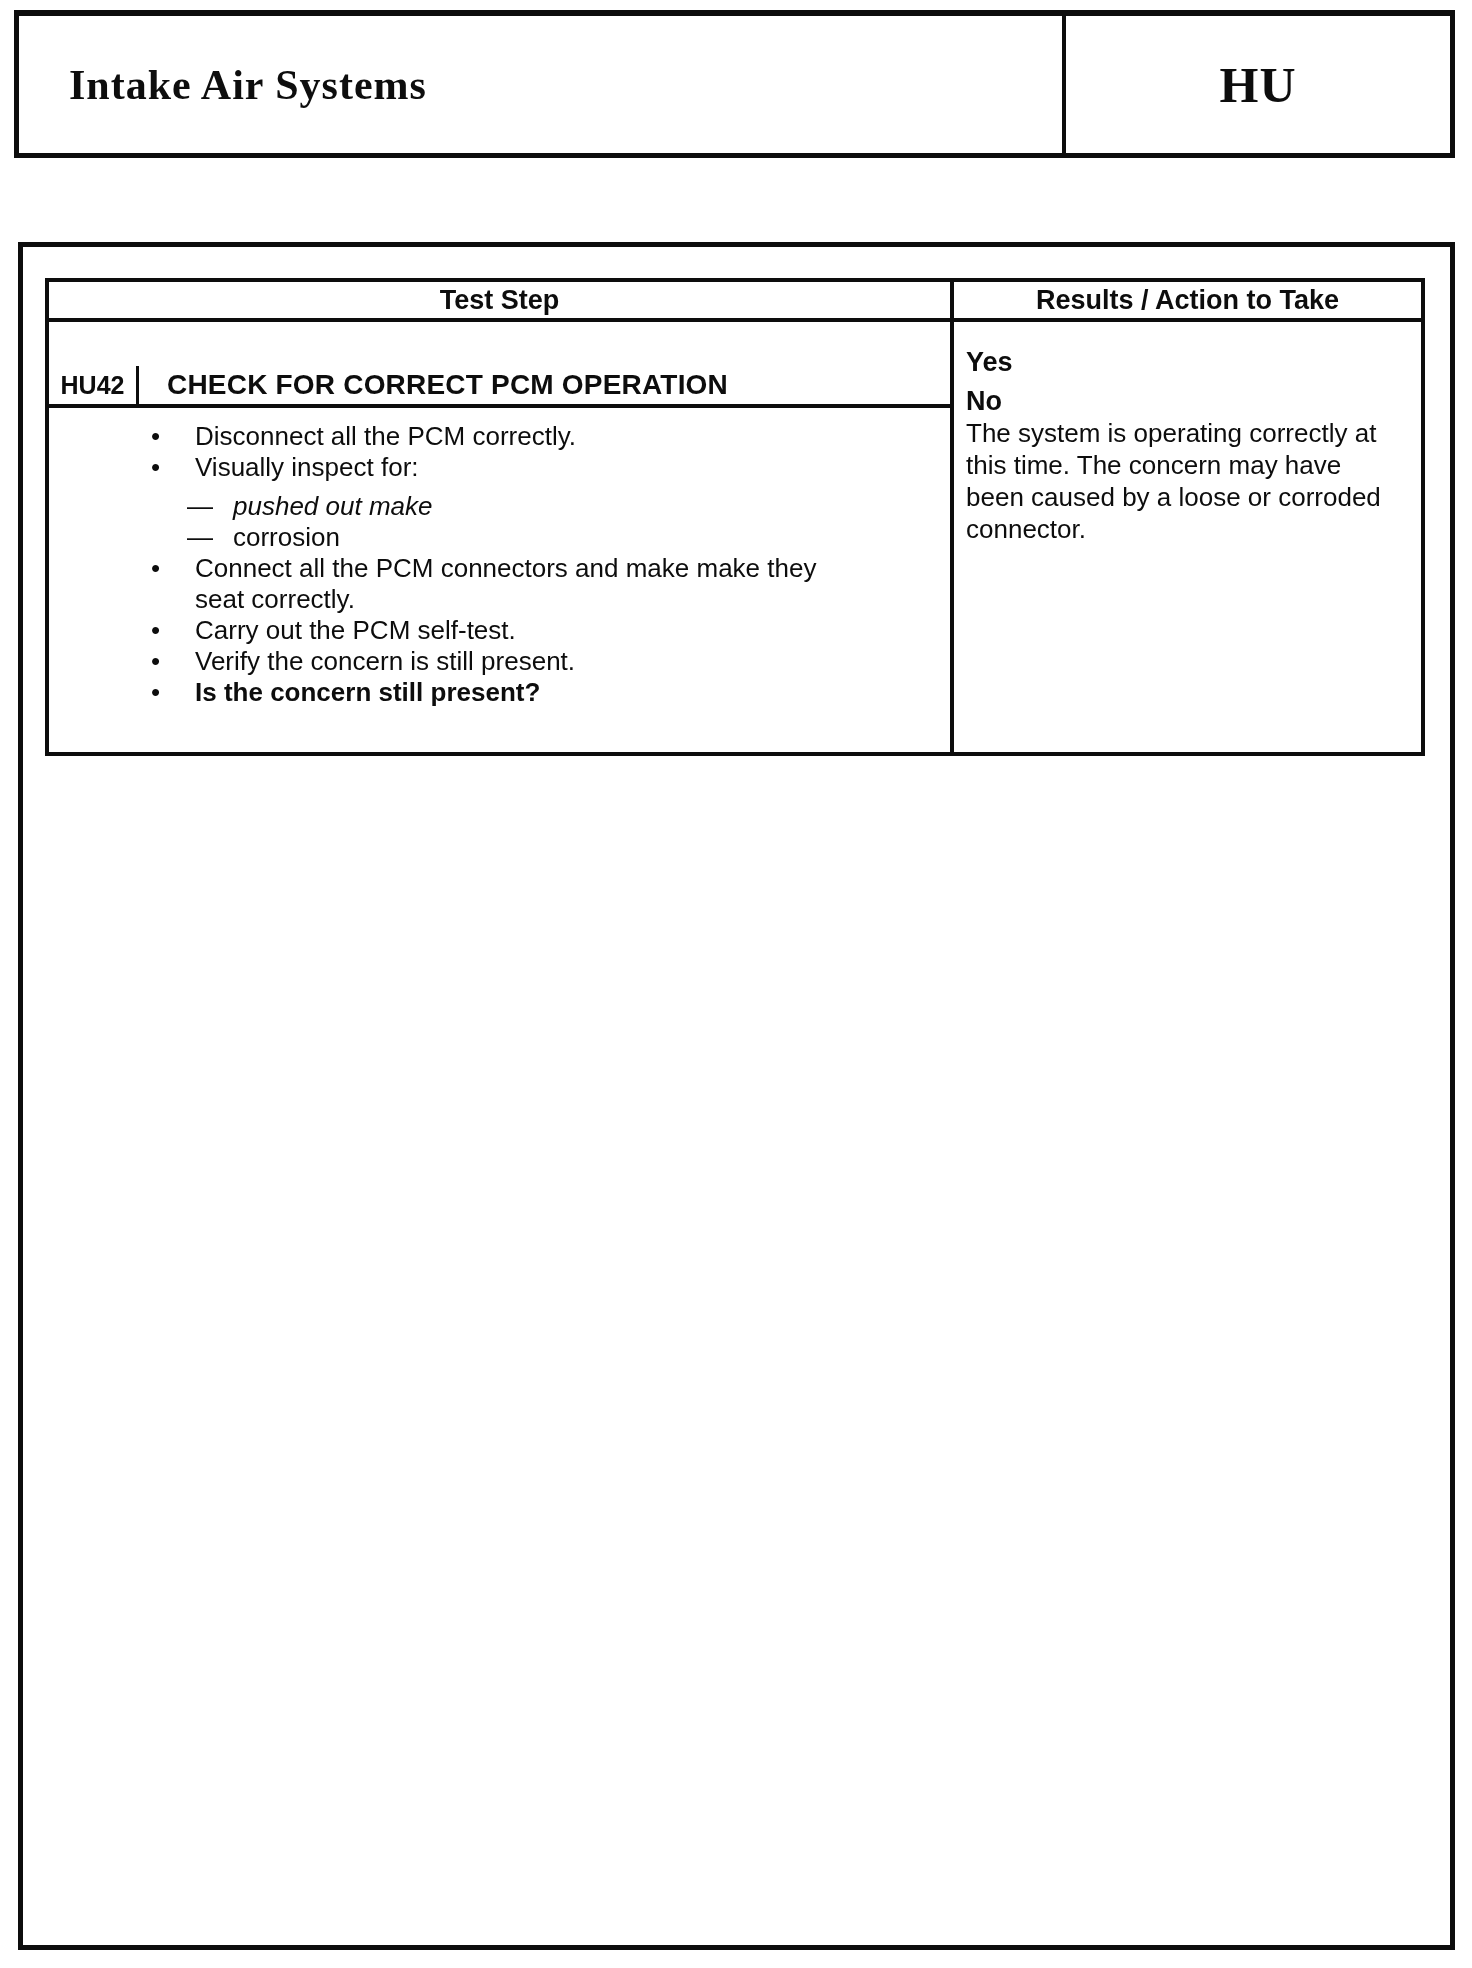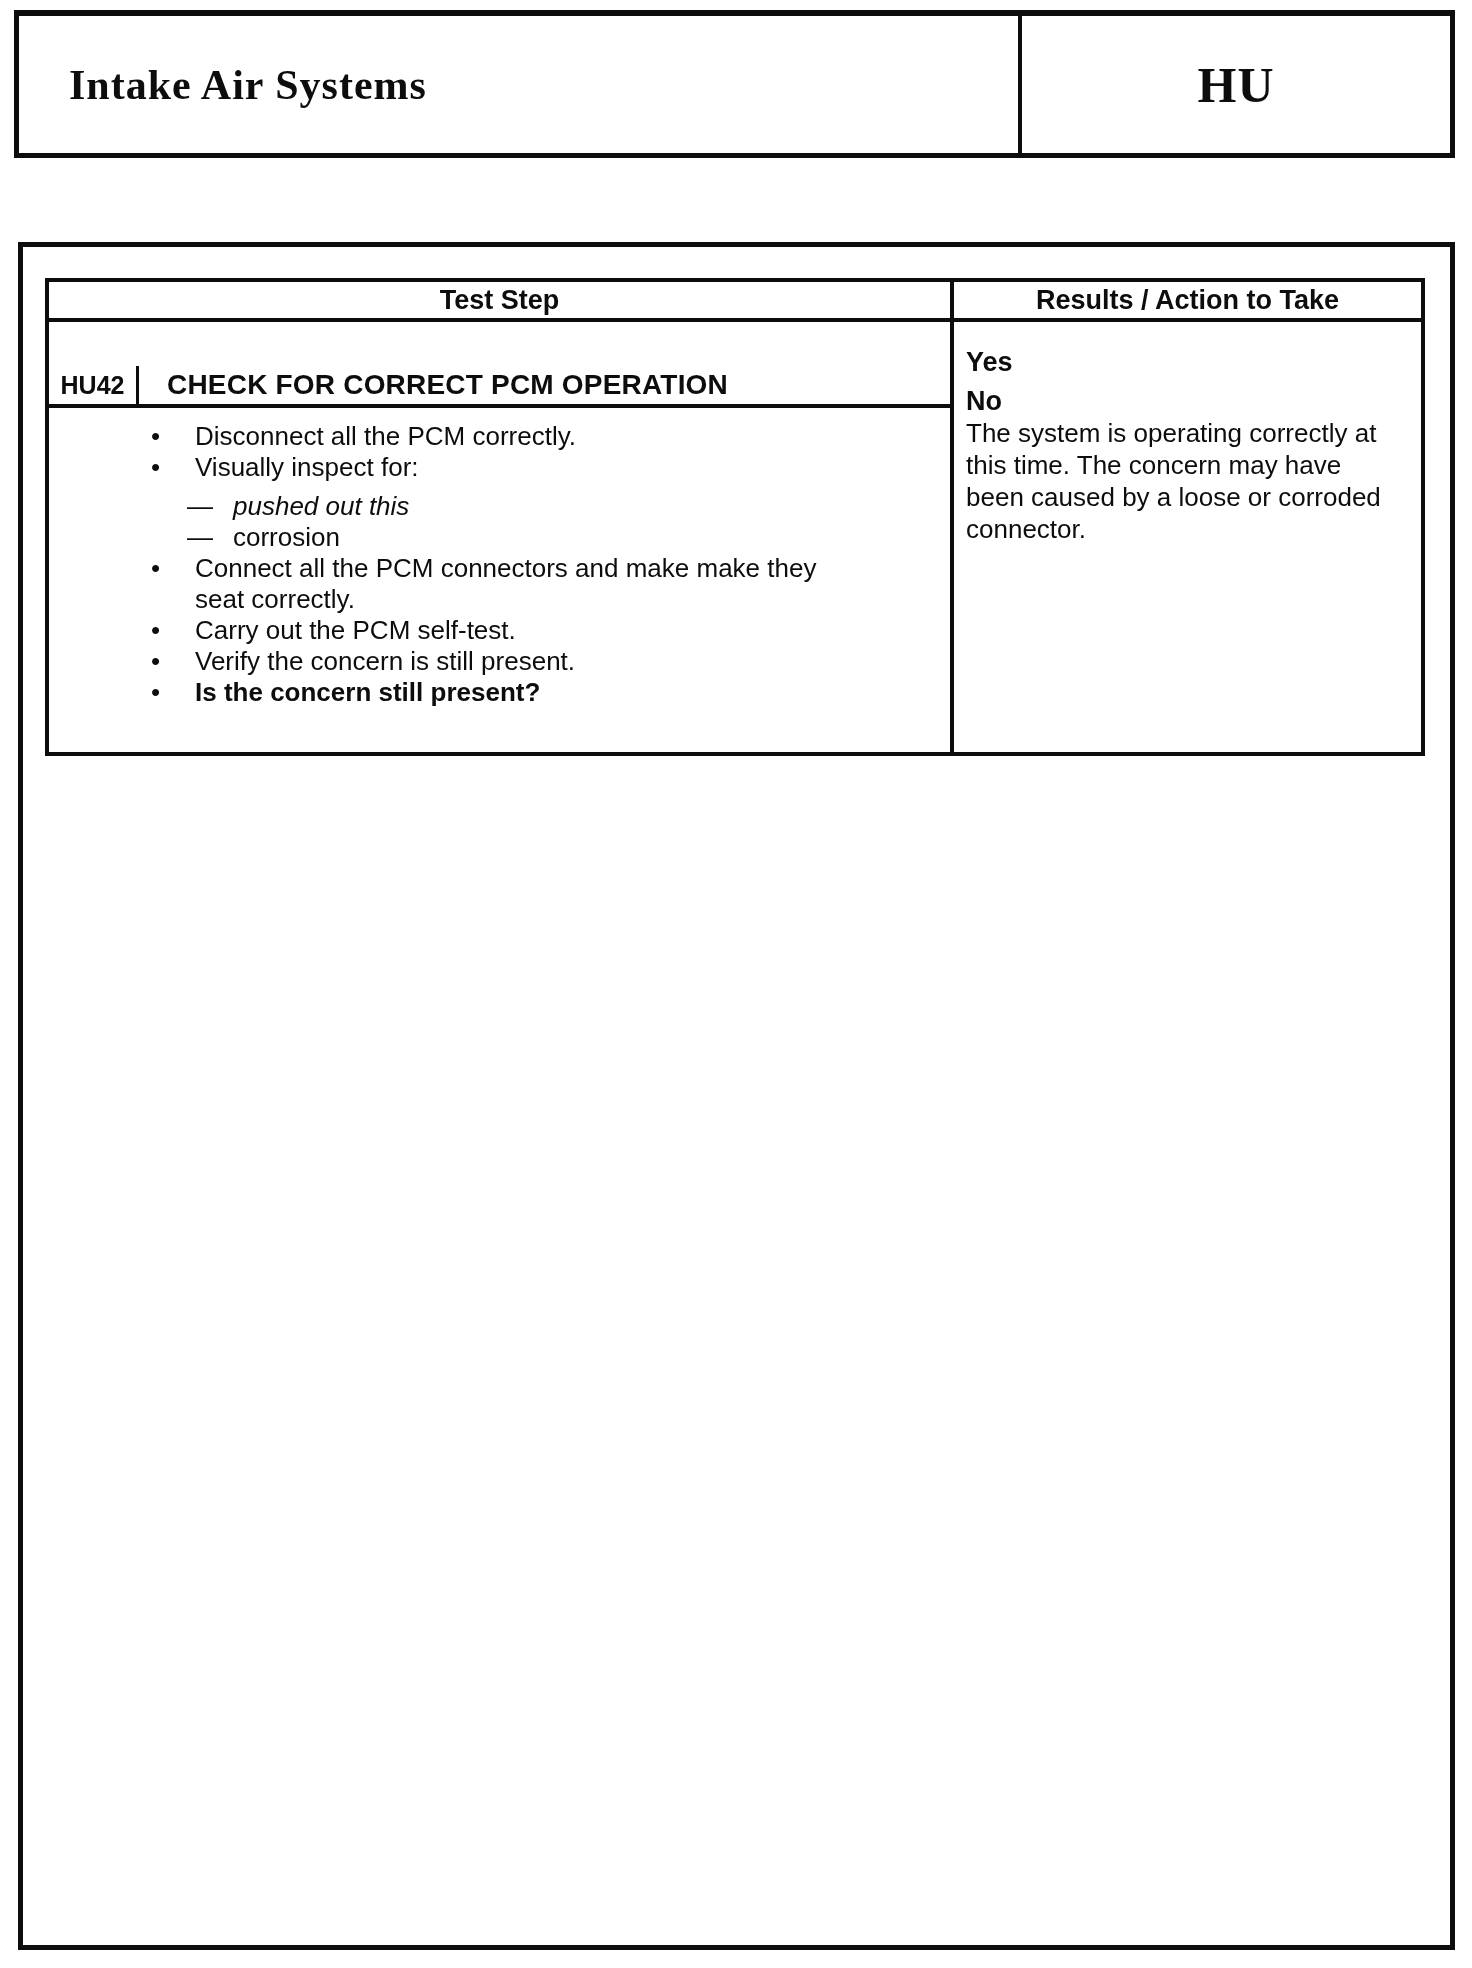--- a/index.html
+++ b/index.html
@@ -29,21 +29,21 @@
     padding-left:50px;
     border-right:4px solid var(--ink);
   }
   .header-title {
     font-family:"Liberation Serif", serif;
     font-weight:bold;
     font-size:42px;
     letter-spacing:1px;
   }
   .header-code-cell {
-    width:428px;
+    width:384px;
     display:flex; align-items:center; justify-content:center;
   }
   .header-code {
     font-family:"Liberation Serif", serif;
     font-weight:bold;
     font-size:50px;
     letter-spacing:1px;
   }
 
   
@@ -146,21 +146,21 @@
               <div class="action-row">
                 <span class="marker">•</span>
                 <span class="action-text">Disconnect all the PCM correctly.</span>
               </div>
               <div class="action-row">
                 <span class="marker">•</span>
                 <span class="action-text">Visually inspect for:</span>
               </div>
               <div class="action-row dash first-dash">
                 <span class="marker">—</span>
-                <span class="action-text i">pushed out this</span>
+                <span class="action-text i">pushed out make</span>
               </div>
               <div class="action-row dash">
                 <span class="marker">—</span>
                 <span class="action-text">corrosion</span>
               </div>
               <div class="action-row">
                 <span class="marker">•</span>
                 <span class="action-text">Connect all the PCM connectors and make make they seat correctly.</span>
               </div>
               <div class="action-row">

